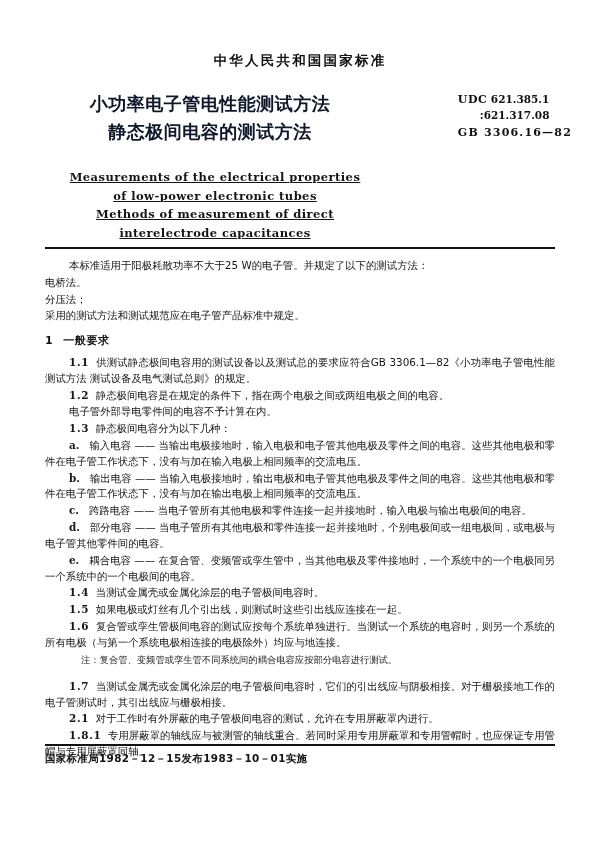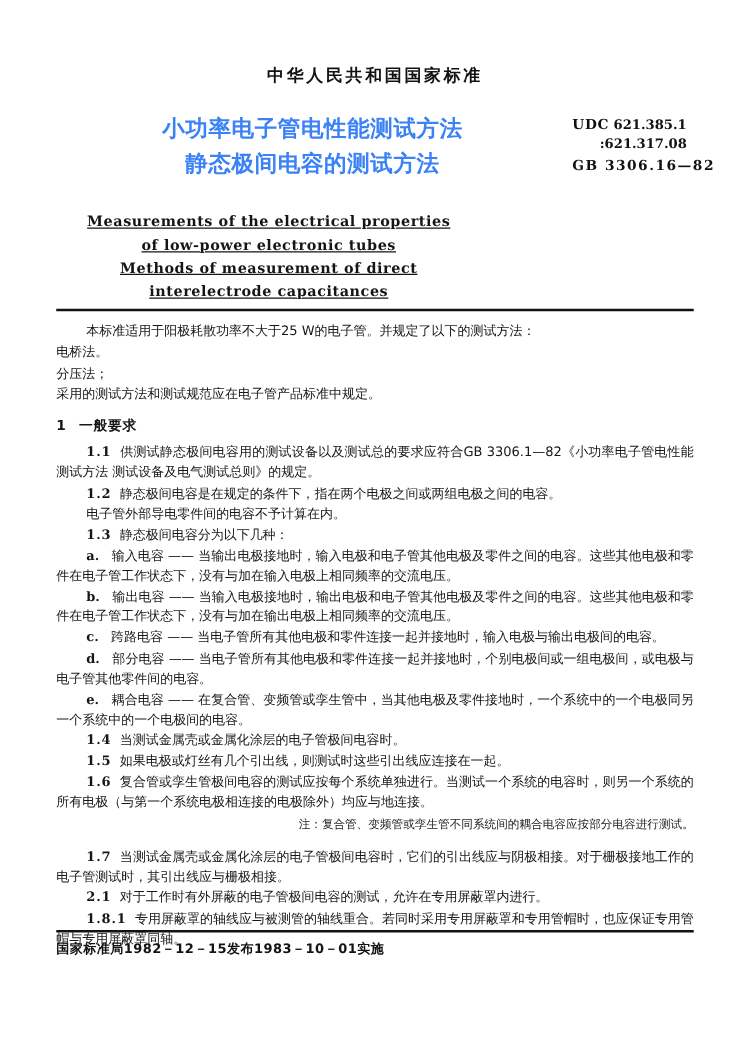--- a/index.html
+++ b/index.html
@@ -43,22 +43,21 @@
   .cn-title {
     position: absolute;
     left: 0;
     top: 0;
     width: 420px;
     text-align: center;
     font-size: 18px;
     font-weight: bold;
     line-height: 1.55;
     letter-spacing: 0.5px;
-    color: #3b82f6;
-    padding-left: 40px;
+    color: #0f172a;
   }
   .udc-block {
     position: absolute;
     right: 28px;
     top: 2px;
     text-align: left;
     font-size: 10.5px;
     font-weight: bold;
     font-family: "DejaVu Serif", "Liberation Serif", serif;
     line-height: 1.45;
@@ -136,21 +135,20 @@
   }
   .item-label {
     font-weight: bold;
     font-family: "DejaVu Serif", "Liberation Serif", serif;
   }
   .note {
     font-size: 9.3px;
     margin: 2px 0 12px 0;
     text-indent: 36px;
     color: #1c1c1c;
-    text-align: right;
   }
   .gap-sm { margin-top: 3px; }
 
   
   .footer {
     position: absolute;
     left: 45px;
     top: 752px;
     width: 510px;
     font-size: 10.4px;

